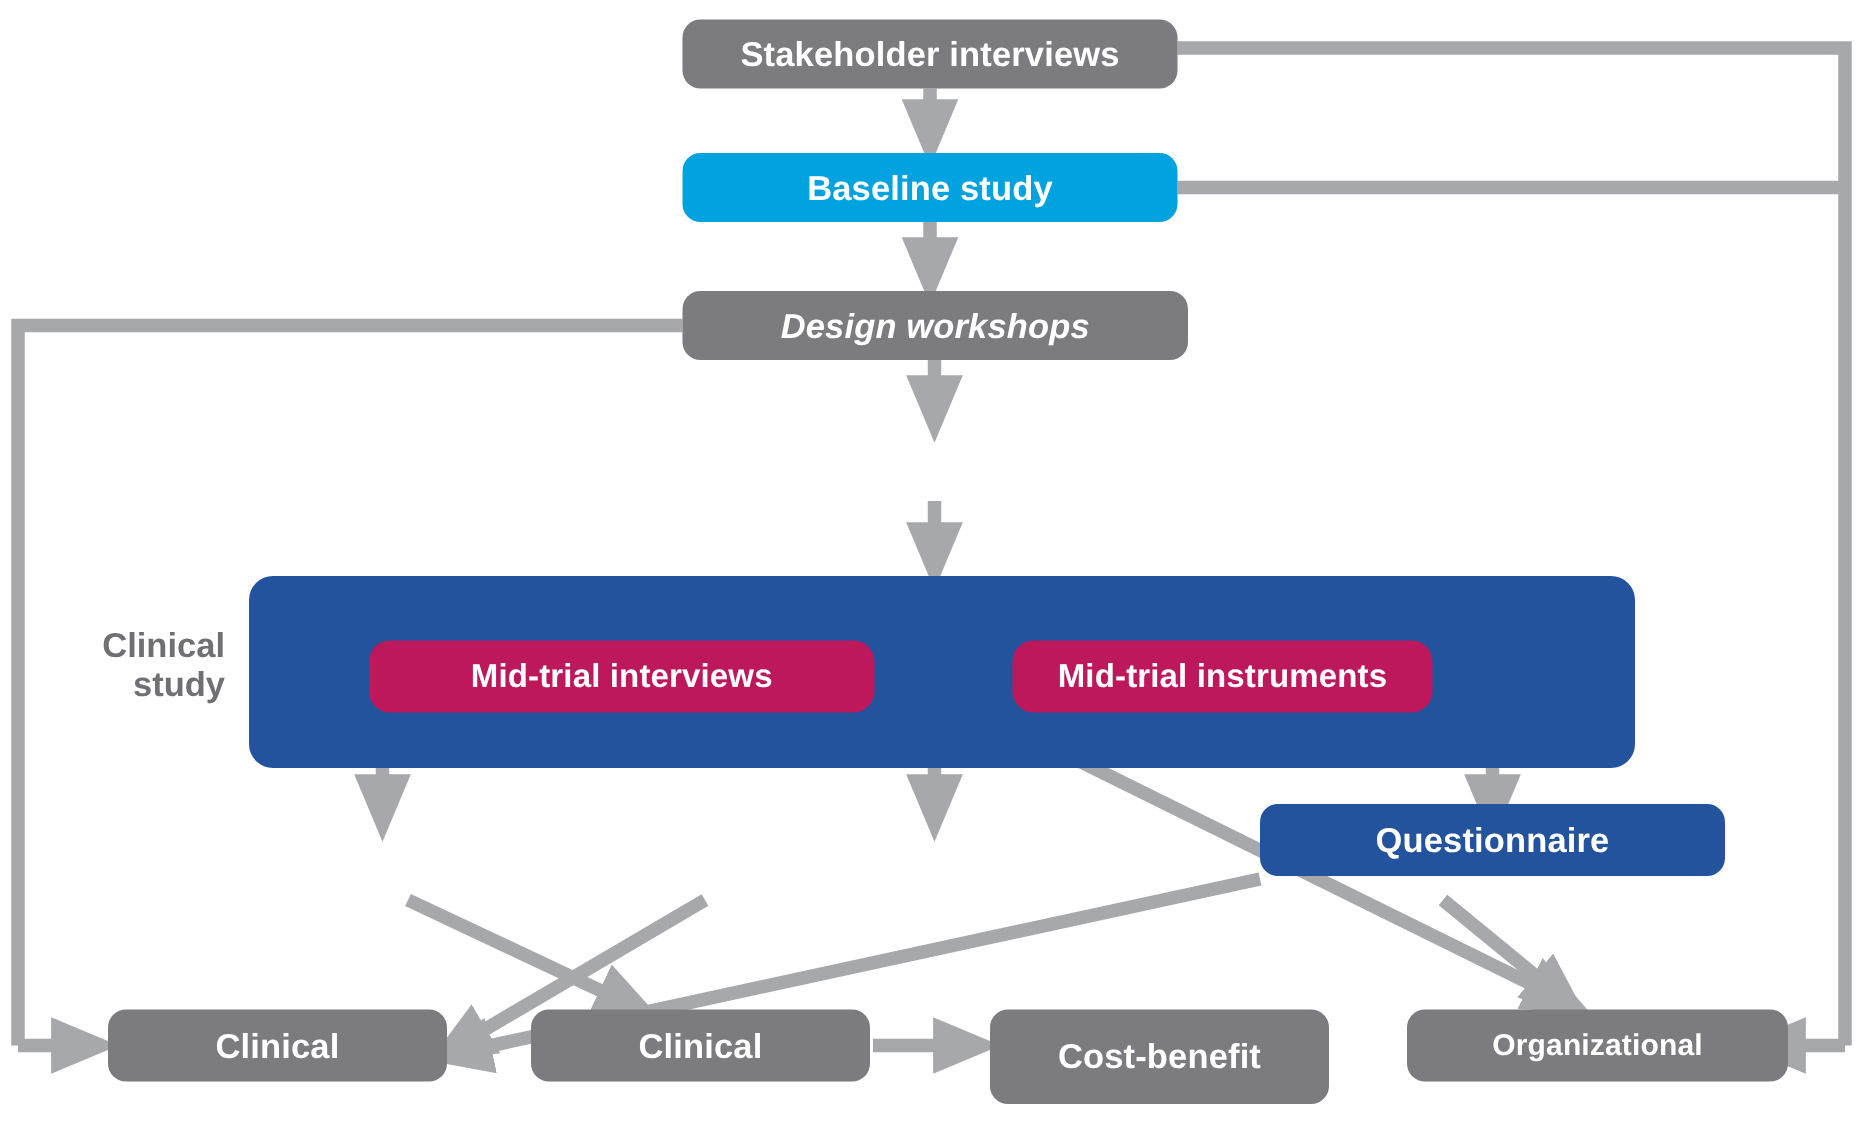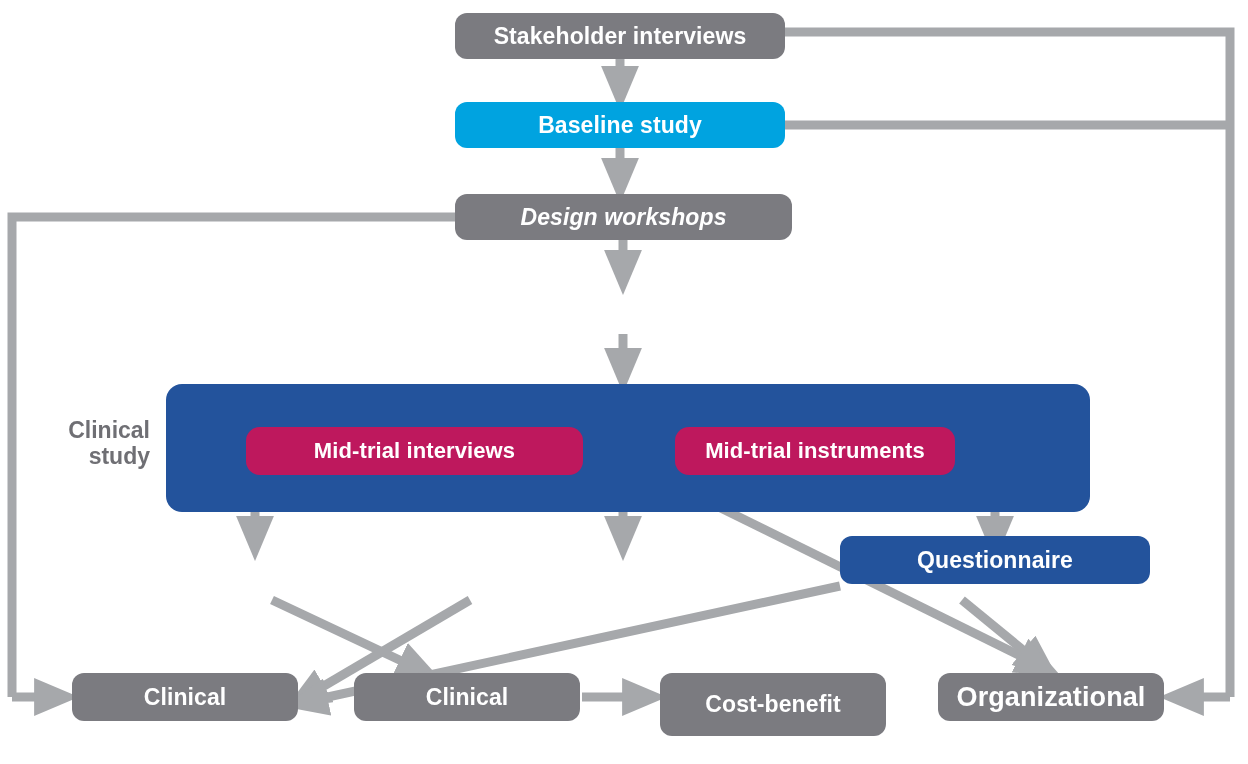--- a/index.html
+++ b/index.html
@@ -118,15 +118,15 @@
 
 
   <div class="node darkblue" style="left:840px; top:536px; width:310px; height:48px; font-size:23px;">Questionnaire</div>
 
   <div class="node gray" style="left:72px; top:673px; width:226px; height:48px; font-size:23px;">Clinical</div>
 
   <div class="node gray" style="left:354px; top:673px; width:226px; height:48px; font-size:23px;">Clinical</div>
 
   <div class="node gray" style="left:660px; top:673px; width:226px; height:63px; font-size:23px;">Cost-benefit</div>
 
-  <div class="node gray" style="left:938px; top:673px; width:226px; height:48px; font-size:27px;">Organizational</div>
+  <div class="node gray" style="left:938px; top:673px; width:254px; height:48px; font-size:20px;">Organizational</div>
 
 </div>
 
 </body></html>

